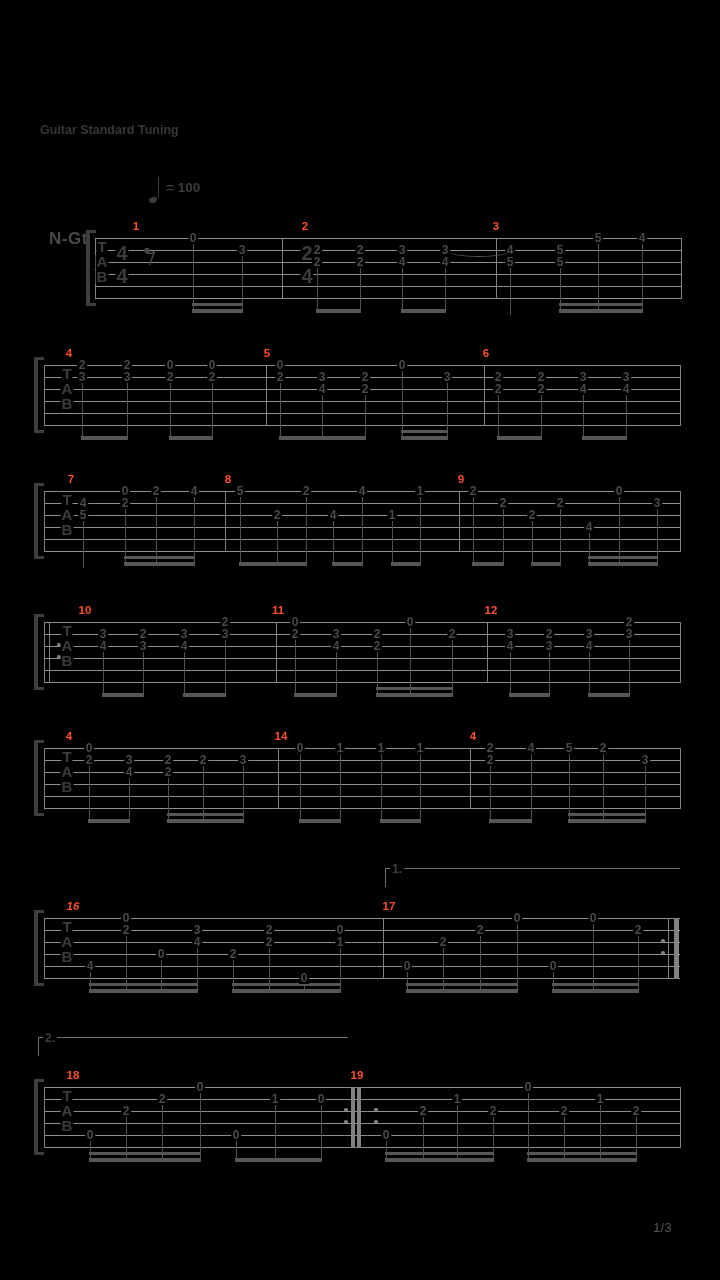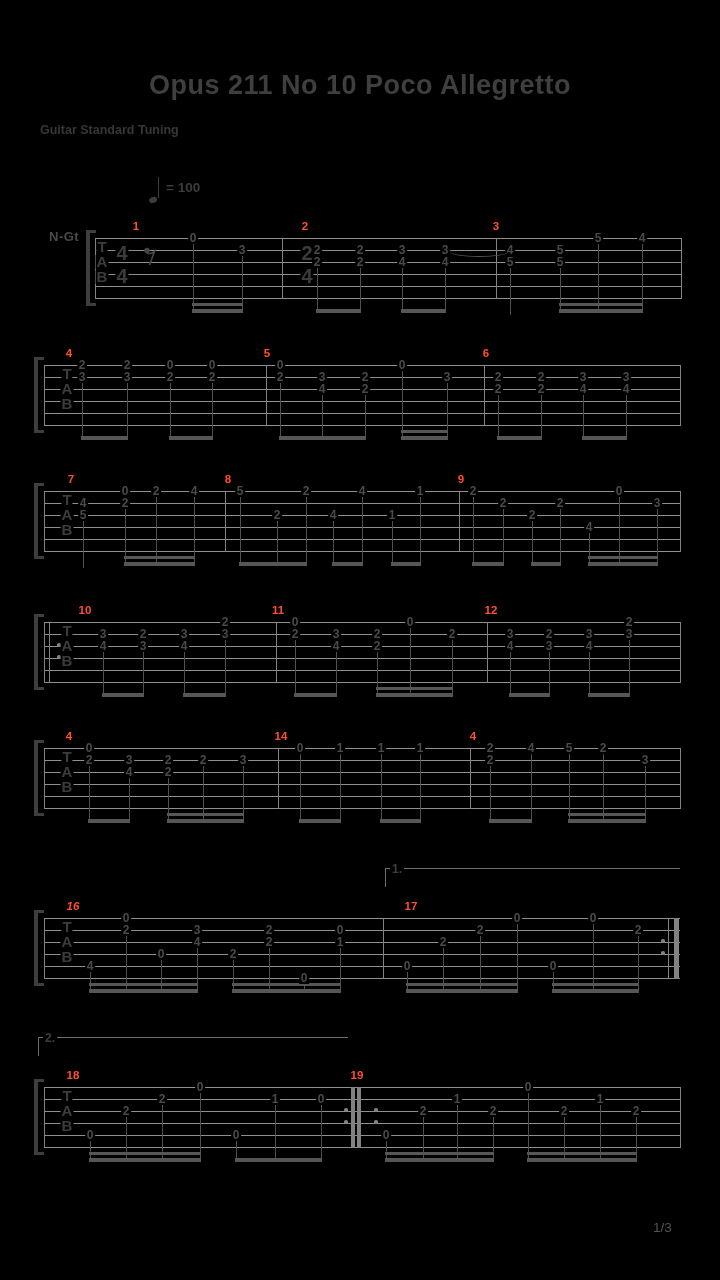--- a/index.html
+++ b/index.html
@@ -1,21 +1,21 @@
 <!DOCTYPE html>
 <html><head>
 <meta charset="utf-8">
 <style>
   html,body{margin:0;padding:0;background:#000;}
   #page{position:relative;width:720px;height:1280px;background:#000;overflow:hidden;
         font-family:"Liberation Sans",sans-serif;}
   .abs{position:absolute;}
   #title{left:0;top:70px;width:720px;text-align:center;font-size:27px;font-weight:bold;color:#3f3f3f;letter-spacing:.5px;}
   #tuning{left:40px;top:123px;font-size:12.5px;font-weight:bold;color:#373737;}
-  #track-label{left:49px;top:229px;font-size:13px;font-weight:bold;color:#4a4a4a;letter-spacing:.5px;}
+  #track-label{left:49px;top:229px;font-size:17px;font-weight:bold;color:#4a4a4a;letter-spacing:.5px;}
   #tempo{left:149px;top:177px;height:28px;color:#3c3c3c;}
   #tempo .qnote{position:absolute;left:0;top:0;width:12px;height:26px;}
   #tempo .qnote .stem{position:absolute;right:2px;top:0;width:1.5px;height:21px;background:#3c3c3c;}
   #tempo .qnote .head{position:absolute;left:0;bottom:1px;width:8px;height:5.5px;background:#3c3c3c;border-radius:50%;transform:rotate(-20deg);}
   #tempo .val{position:absolute;left:17px;top:3px;font-size:13.5px;font-weight:bold;white-space:nowrap;}
   #pagenum{left:653px;top:1220px;font-size:13.5px;color:#535353;}
   .bracket{position:absolute;border-left:4px solid #3e3e3e;width:6px;}
   .bracket::before,.bracket::after{content:"";position:absolute;left:-4px;width:10px;height:3px;background:#3e3e3e;}
   .bracket::before{top:-3px}
   .bracket::after{bottom:-3px}
@@ -24,21 +24,20 @@
   .mnum{position:absolute;transform:translate(-50%,0);color:#ff4f2e;font-size:11.5px;font-weight:bold;line-height:11px;}
   .clef{position:absolute;transform:translate(-50%,0);color:#3c3c3c;font-size:15px;font-weight:bold;line-height:14px;background:#000;padding:0 1px;}
   .tsig{position:absolute;transform:translate(-50%,0);color:#3c3c3c;font-size:20px;font-weight:bold;line-height:17px;background:#000;padding:0 1px;}
   .vlabel{position:absolute;color:#3d3d3d;font-size:12px;font-weight:bold;background:#000;padding:0 2px;}
   .slur{position:absolute;height:9px;border-bottom:1.5px solid #555;border-radius:0 0 55% 55%;}
 </style>
 </head>
 <body>
 
 <div id="page">
-  <div class="abs" id="title">Opus 211 No 10 Poco Allegretto</div>
   <div class="abs" id="tuning">Guitar Standard Tuning</div>
   <div class="abs" id="tempo">
     <span class="qnote">
         <span class="stem"></span>
         <span class="head"></span>
       </span>
     <span class="val">= 100</span>
   </div>
   <div class="abs" id="track-label">N-Gt</div>
   <div class="abs" id="score" style="left:0;top:0;width:720px;height:1280px;">
@@ -398,21 +397,21 @@
       <div class="fret" style="position: absolute; left: 340px; top: 930px; color: rgb(74, 74, 74);">0</div>
       <div class="fret" style="position: absolute; left: 340px; top: 942px; color: rgb(74, 74, 74);">1</div>
       <div class="fret" style="position: absolute; left: 407px; top: 966px; color: rgb(74, 74, 74);">0</div>
       <div class="fret" style="position: absolute; left: 443px; top: 942px; color: rgb(74, 74, 74);">2</div>
       <div class="fret" style="position: absolute; left: 480px; top: 930px; color: rgb(74, 74, 74);">2</div>
       <div class="fret" style="position: absolute; left: 517px; top: 918px; color: rgb(74, 74, 74);">0</div>
       <div class="fret" style="position: absolute; left: 553px; top: 966px; color: rgb(74, 74, 74);">0</div>
       <div class="fret" style="position: absolute; left: 593px; top: 918px; color: rgb(74, 74, 74);">0</div>
       <div class="fret" style="position: absolute; left: 638px; top: 930px; color: rgb(74, 74, 74);">2</div>
       <div class="mnum" style="position: absolute; left: 73px; top: 901px; color: rgb(255, 79, 46); font-style: italic;">16</div>
-      <div class="mnum" style="position: absolute; left: 411px; top: 901px; color: rgb(255, 79, 46);">17</div>
+      <div class="mnum" style="position: absolute; left: 389px; top: 901px; color: rgb(255, 79, 46);">17</div>
       <div style="position: absolute; left: 385px; top: 868px; width: 295px; height: 1.2px; background: rgb(110, 110, 110);"></div>
       <div style="position: absolute; left: 385px; top: 868px; width: 1.2px; height: 19px; background: rgb(110, 110, 110);"></div>
       <div class="vlabel" style="position: absolute; left: 390px; top: 862px;">1.</div>
       <div style="position: absolute; left: 44px; top: 1087px; width: 636px; height: 1px; background: rgb(143, 143, 143);"></div>
       <div style="position: absolute; left: 44px; top: 1099px; width: 636px; height: 1px; background: rgb(143, 143, 143);"></div>
       <div style="position: absolute; left: 44px; top: 1111px; width: 636px; height: 1px; background: rgb(143, 143, 143);"></div>
       <div style="position: absolute; left: 44px; top: 1123px; width: 636px; height: 1px; background: rgb(143, 143, 143);"></div>
       <div style="position: absolute; left: 44px; top: 1135px; width: 636px; height: 1px; background: rgb(143, 143, 143);"></div>
       <div style="position: absolute; left: 44px; top: 1147px; width: 636px; height: 1px; background: rgb(143, 143, 143);"></div>
       <div class="bracket" style="position: absolute; left: 34px; top: 1082px; height: 70px;"></div>

